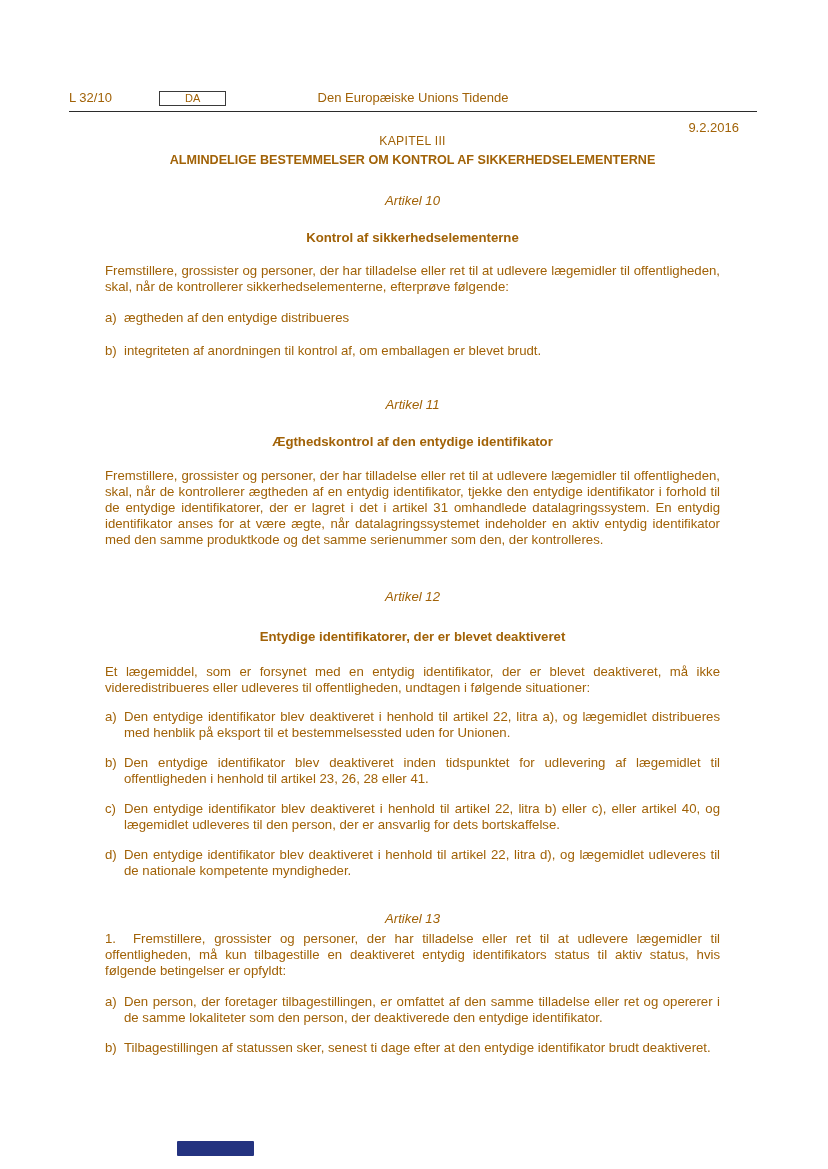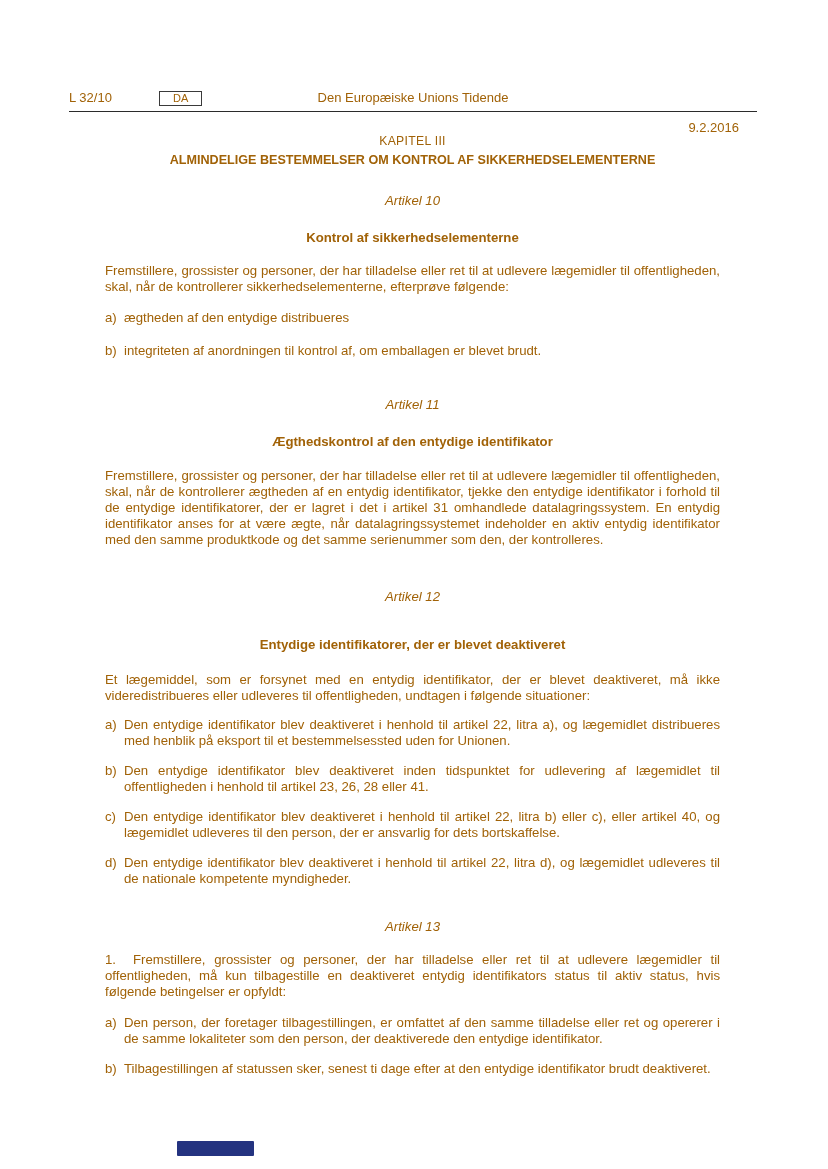--- a/index.html
+++ b/index.html
@@ -31,21 +31,21 @@
   .hdr-left {
     position: absolute;
     left: 0;
     top: 0;
   }
   .hdr-da {
     position: absolute;
     left: 90px;
     top: 1px;
     border: 1px solid #3a3a3a;
-    padding: 0 13px;
+    padding: 0 25px;
     font-size: 11px;
     line-height: 13px;
   }
   .hdr-title {
     text-align: center;
   }
   .hdr-date {
     position: absolute;
     right: 18px;
     top: 0;
@@ -111,41 +111,41 @@
     <div class="item" style="margin-top:17px">
       <span class="item-label">b)</span>
       <span class="item-text">integriteten af anordningen til kontrol af, om emballagen er blevet brudt.</span>
     </div>
 
     <div class="center artikel" style="margin-top:38px">Artikel 11</div>
     <div class="center art-title" style="margin-top:21px">Ægthedskontrol af den entydige identifikator</div>
     <p class="para" style="margin-top:18px">Fremstillere, grossister og personer, der har tilladelse eller ret til at udlevere lægemidler til offentligheden, skal, når de kontrollerer ægtheden af en entydig identifikator, tjekke den entydige identifikator i forhold til de entydige identifikatorer, der er lagret i det i artikel 31 omhandlede datalagringssystem. En entydig identifikator anses for at være ægte, når datalagringssystemet indeholder en aktiv entydig identifikator med den samme produktkode og det samme serienummer som den, der kontrolleres.</p>
 
     <div class="center artikel" style="margin-top:41px">Artikel 12</div>
-    <div class="center art-title" style="margin-top:32px">Entydige identifikatorer, der er blevet deaktiveret</div>
+    <div class="center art-title" style="margin-top:24px">Entydige identifikatorer, der er blevet deaktiveret</div>
     <p class="para" style="margin-top:19px">Et lægemiddel, som er forsynet med en entydig identifikator, der er blevet deaktiveret, må ikke videredistribueres eller udleveres til offentligheden, undtagen i følgende situationer:</p>
     <div class="item" style="margin-top:13px">
       <span class="item-label">a)</span>
       <span class="item-text">Den entydige identifikator blev deaktiveret i henhold til artikel 22, litra a), og lægemidlet distribueres med henblik på eksport til et bestemmelsessted uden for Unionen.</span>
     </div>
     <div class="item" style="margin-top:14px">
       <span class="item-label">b)</span>
       <span class="item-text">Den entydige identifikator blev deaktiveret inden tidspunktet for udlevering af lægemidlet til offentligheden i henhold til artikel 23, 26, 28 eller 41.</span>
     </div>
     <div class="item" style="margin-top:14px">
       <span class="item-label">c)</span>
       <span class="item-text">Den entydige identifikator blev deaktiveret i henhold til artikel 22, litra b) eller c), eller artikel 40, og lægemidlet udleveres til den person, der er ansvarlig for dets bortskaffelse.</span>
     </div>
     <div class="item" style="margin-top:14px">
       <span class="item-label">d)</span>
       <span class="item-text">Den entydige identifikator blev deaktiveret i henhold til artikel 22, litra d), og lægemidlet udleveres til de nationale kompetente myndigheder.</span>
     </div>
 
     <div class="center artikel" style="margin-top:32px">Artikel 13</div>
-    <p class="para" style="margin-top:17px"><span class="pnum">1.</span><span>Fremstillere, grossister og personer, der har tilladelse eller ret til at udlevere lægemidler til offentligheden, må kun tilbagestille en deaktiveret entydig identifikators status til aktiv status, hvis følgende betingelser er opfyldt:</span></p>
+    <p class="para" style="margin-top:4px"><span class="pnum">1.</span><span>Fremstillere, grossister og personer, der har tilladelse eller ret til at udlevere lægemidler til offentligheden, må kun tilbagestille en deaktiveret entydig identifikators status til aktiv status, hvis følgende betingelser er opfyldt:</span></p>
     <div class="item" style="margin-top:15px">
       <span class="item-label">a)</span>
       <span class="item-text">Den person, der foretager tilbagestillingen, er omfattet af den samme tilladelse eller ret og opererer i de samme lokaliteter som den person, der deaktiverede den entydige identifikator.</span>
     </div>
     <div class="item" style="margin-top:14px">
       <span class="item-label">b)</span>
       <span class="item-text">Tilbagestillingen af statussen sker, senest ti dage efter at den entydige identifikator brudt deaktiveret.</span>
     </div>
 
   </div>

